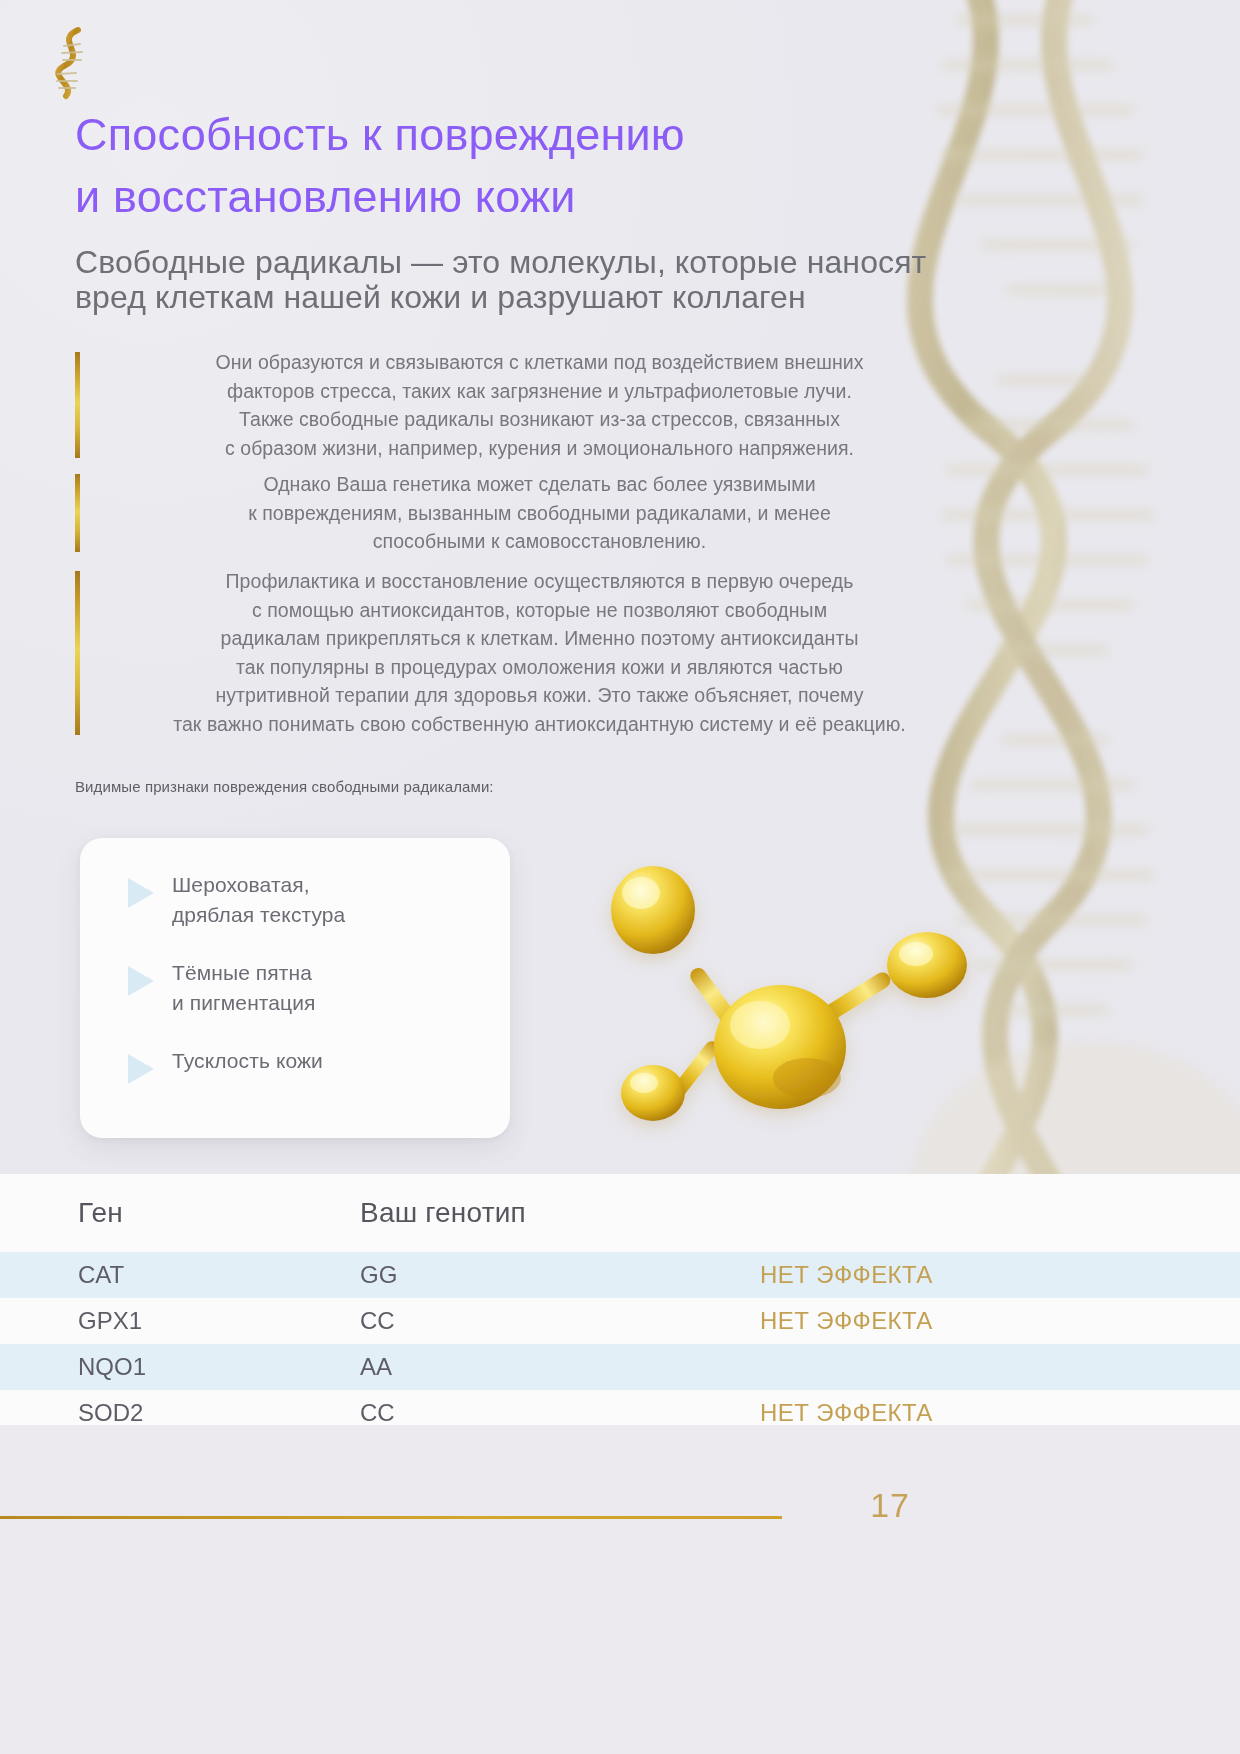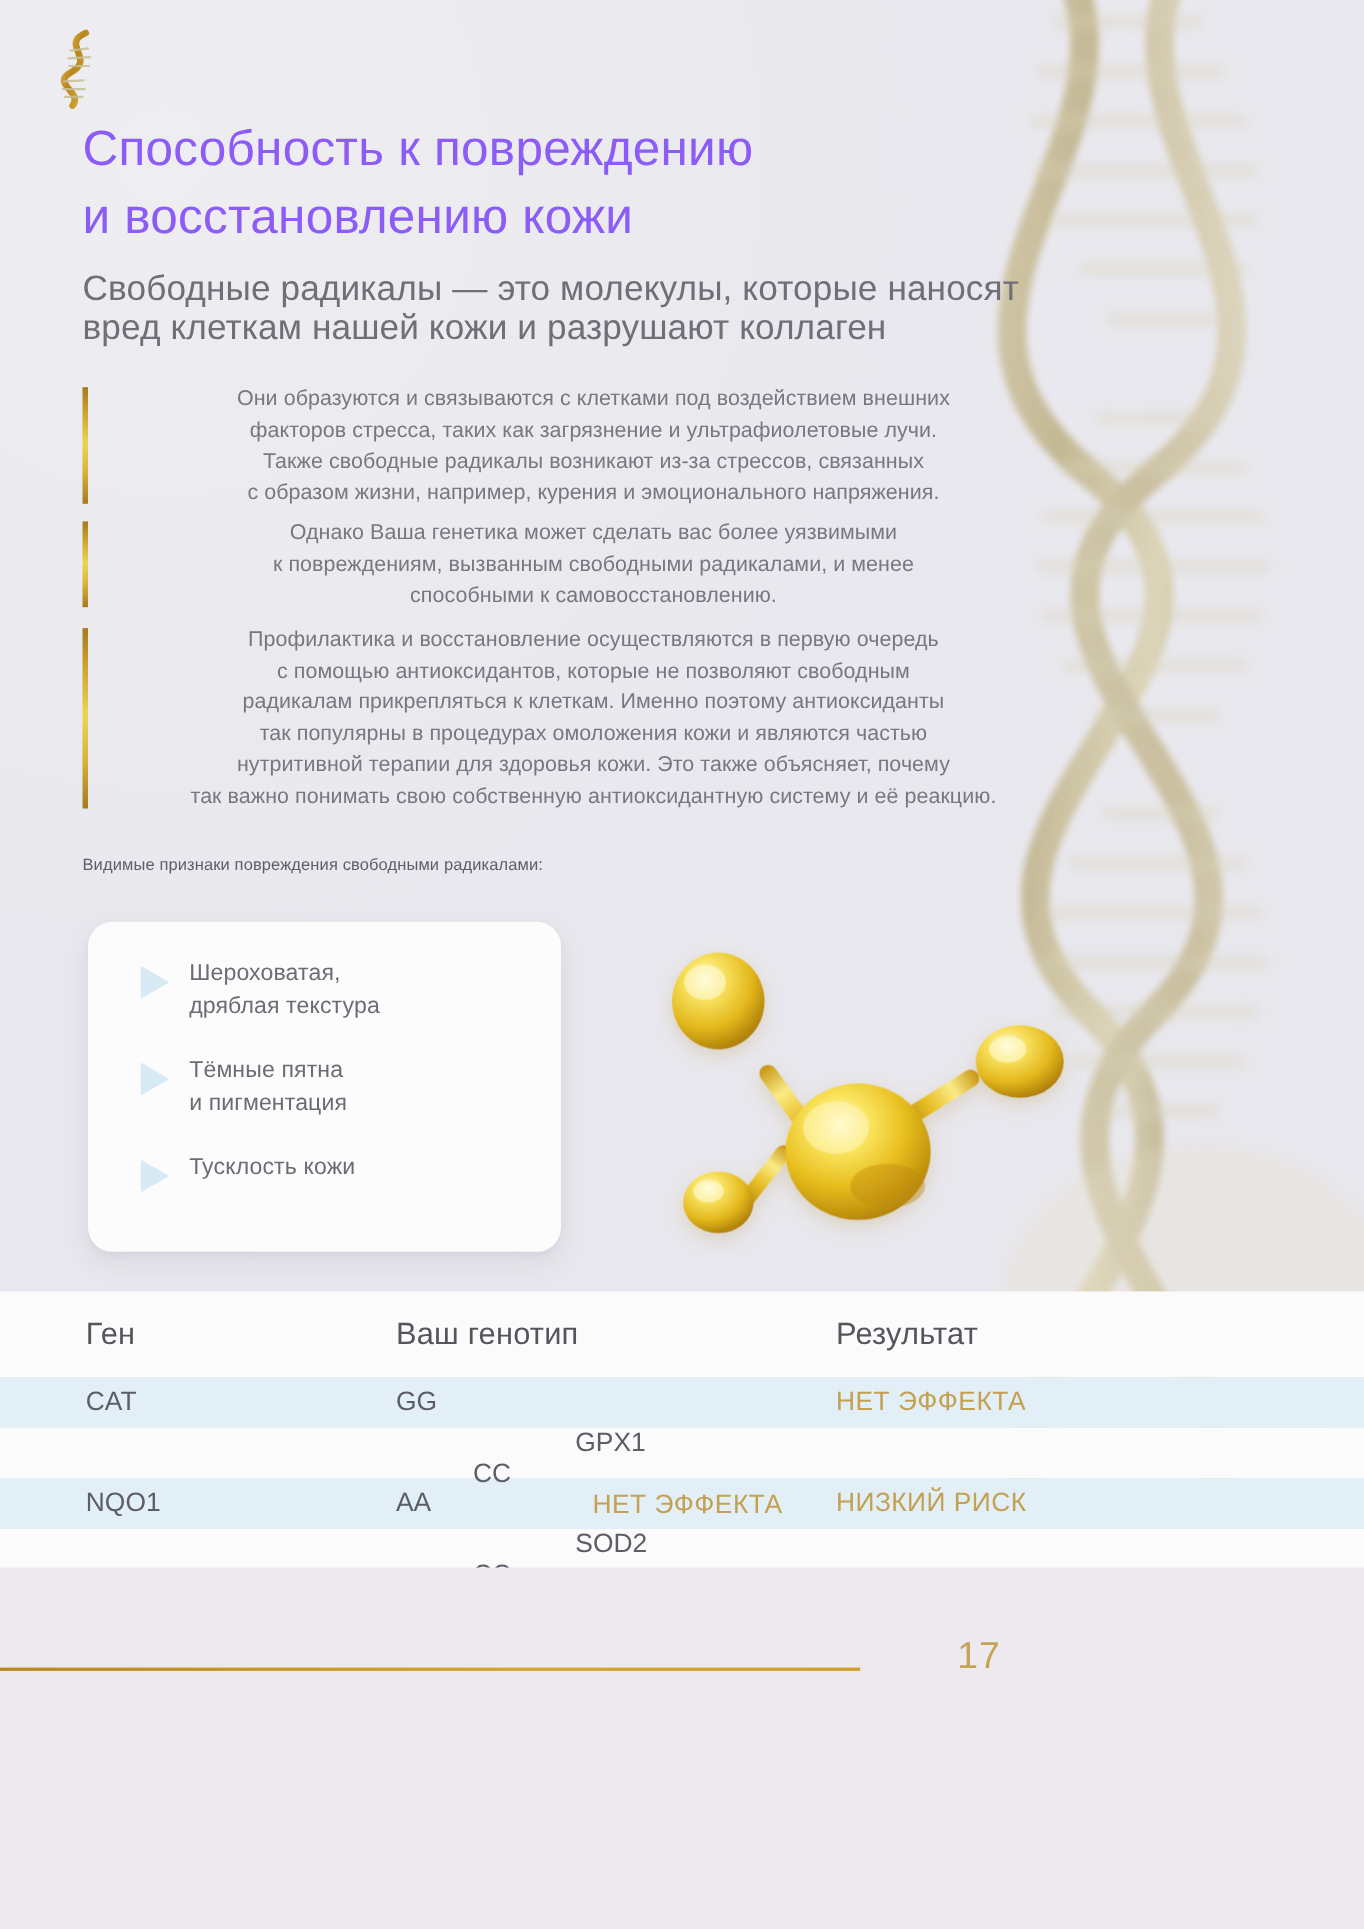--- a/index.html
+++ b/index.html
@@ -81,21 +81,21 @@
     white-space:pre-line;padding-top:2px;letter-spacing:.1px;
   }
 
   
   .table{position:absolute;left:0;top:1174px;width:1240px;}
   .trow{display:flex;align-items:center;box-sizing:border-box;}
   .thead{height:78px;background:#fbfbfc;}
   .thead .cell{font-size:28px;font-weight:300;color:#55555d;letter-spacing:.2px;}
   .tbody .trow{height:46px;font-weight:300;}
   .tbody .trow.odd{background:#e3eff6;}
-  .tbody .trow.even{background:#fbfbfc;flex-direction:column;}
+  .tbody .trow.even{background:#fbfbfc;}
   .cell{box-sizing:border-box;}
   .c-gene{width:350px;padding-left:78px;}
   .c-geno{width:400px;padding-left:10px;}
   .c-res{flex:1;padding-left:10px;}
   .tbody .c-gene,.tbody .c-geno{font-size:24px;color:#5d5d66;}
   .tbody .c-res{font-size:24px;color:#c4a052;letter-spacing:.4px;}
 
   
   .footer-band{position:absolute;left:0;top:1425px;width:1240px;height:329px;background:#eceaef;}
   .foot-rule{
@@ -275,37 +275,35 @@
     <div class="sign">
       <span class="tri"></span>
       <span class="lbl">Тусклость кожи</span>
     </div>
   </div>
 
   <div class="table">
     <div class="trow thead">
       <div class="cell c-gene">Ген</div>
       <div class="cell c-geno">Ваш генотип</div>
-      <div class="cell c-res">Результат</div>
     </div>
     <div class="tbody">
       <div class="trow odd">
         <div class="cell c-gene">CAT</div>
         <div class="cell c-geno">GG</div>
         <div class="cell c-res">НЕТ ЭФФЕКТА</div>
       </div>
       <div class="trow even">
         <div class="cell c-gene">GPX1</div>
         <div class="cell c-geno">CC</div>
         <div class="cell c-res">НЕТ ЭФФЕКТА</div>
       </div>
       <div class="trow odd">
         <div class="cell c-gene">NQO1</div>
         <div class="cell c-geno">AA</div>
-        <div class="cell c-res">НИЗКИЙ РИСК</div>
       </div>
       <div class="trow even">
         <div class="cell c-gene">SOD2</div>
         <div class="cell c-geno">CC</div>
         <div class="cell c-res">НЕТ ЭФФЕКТА</div>
       </div>
     </div>
   </div>
 
   <div class="footer-band"></div>

